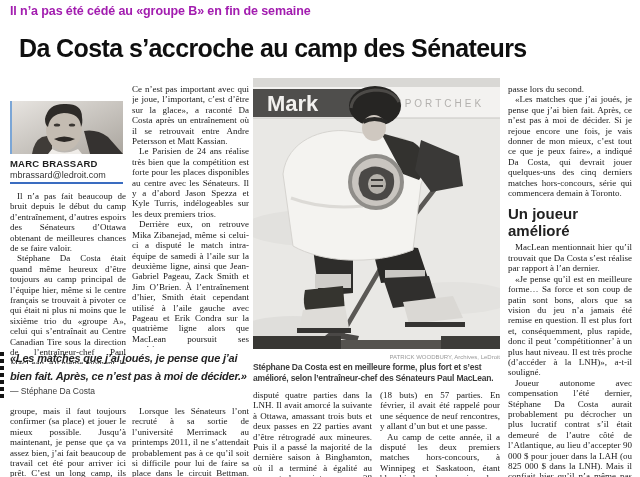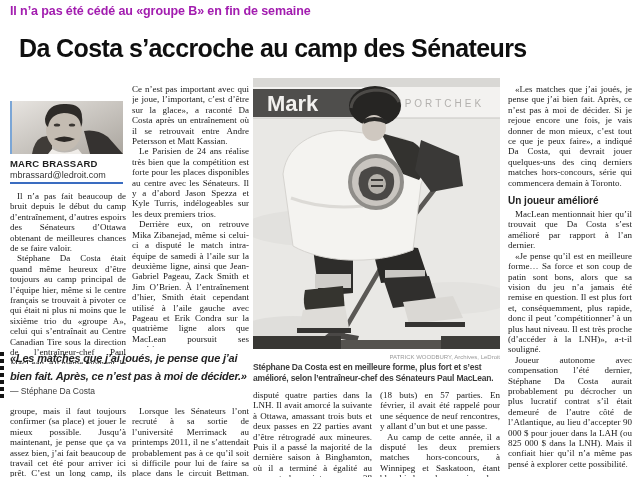--- a/index.html
+++ b/index.html
@@ -15,21 +15,21 @@
   .col p{margin:0;font-size:9px;line-height:10.4px;text-align:justify;text-indent:7px;
          hyphens:auto;-webkit-hyphens:auto;}
   .col p.noindent{text-indent:0;}
   .col1{left:10px;top:101px;width:116px;height:263px;}
   .col1b{left:10px;top:406px;width:116px;height:71px;}
   .col2{left:132px;top:84px;width:117px;height:263px;}
   .col2b{left:132px;top:406px;width:117px;height:71px;}
   .col3{left:253px;top:390px;width:119px;height:87px;}
   .col4{left:380px;top:390px;width:120px;height:87px;}
   .col5{left:508px;top:84px;width:124px;height:393px;}
-  .subhead{margin:7px 0 3px 0;font-family:"Liberation Sans",sans-serif;font-size:10px;
+  .subhead{margin:7px 0 3px 0;font-family:"Liberation Sans",sans-serif;font-size:15px;
            font-weight:bold;color:#222;}
   
   .author{margin-bottom:7px;}
   .author-photo{width:111px;height:53px;border-left:2px solid #7ba6d6;display:block;}
   .author-name{margin-top:4px;font-family:"Liberation Sans",sans-serif;font-size:9.5px;
                font-weight:bold;color:#1d1d1d;letter-spacing:0.2px;}
   .author-email{display:block;font-family:"Liberation Sans",sans-serif;font-size:9px;
                 color:#333;text-decoration:none;margin-top:1px;}
   .blue-rule{width:113px;height:2px;background:#3a6cc0;margin-top:2px;}
   
@@ -163,21 +163,22 @@
 
   <div class="col col3">
     <p class="noindent">disputé quatre parties dans la LNH. Il avait amorcé la suivante à Ottawa, amassant trois buts et deux passes en 22 parties avant d’être rétrogradé aux mineures. Puis il a passé la majorité de la dernière saison à Binghamton, où il a terminé à égalité au sommet des pointeurs avec 38 points</p>
   </div>
   <div class="col col4">
     <p class="noindent">(18 buts) en 57 parties. En février, il avait été rappelé pour une séquence de neuf rencontres, y allant d’un but et une passe.</p>
     <p>Au camp de cette année, il a disputé les deux premiers matches hors-concours, à Winnipeg et Saskatoon, étant blanchi lors du premier alors qu’il obtenait une</p>
   </div>
 
   <div class="col col5">
+    <p class="noindent">passe lors du second.</p>
     <p>«Les matches que j’ai joués, je pense que j’ai bien fait. Après, ce n’est pas à moi de décider. Si je rejoue encore une fois, je vais donner de mon mieux, c’est tout ce que je peux faire», a indiqué Da Costa, qui devrait jouer quelques-uns des cinq derniers matches hors-concours, série qui commencera demain à Toronto.</p>
     <h3 class="subhead">Un joueur amélioré</h3>
-    <p>MacLean mentionnait hier qu’il trouvait que Da Costa s’est amélioré par rapport à l’an dernier.</p>
+    <p>MacLean mentionnait hier qu’il trouvait que Da Costa s’est réalise par rapport à l’an dernier.</p>
     <p>«Je pense qu’il est en meilleure forme… Sa force et son coup de patin sont bons, alors que sa vision du jeu n’a jamais été remise en question. Il est plus fort et, conséquemment, plus rapide, donc il peut ’compétitionner’ à un plus haut niveau. Il est très proche (d’accéder à la LNH)», a-t-il souligné.</p>
     <p>Joueur autonome avec compensation l’été dernier, Stéphane Da Costa aurait probablement pu décrocher un plus lucratif contrat s’il était demeuré de l’autre côté de l’Atlantique, au lieu d’accepter 90 000 $ pour jouer dans la LAH (ou 825 000 $ dans la LNH). Mais il confiait hier qu’il n’a même pas pensé à explorer cette possibilité.</p>
 
   </div>
 
 </div>
 
 </body></html>

